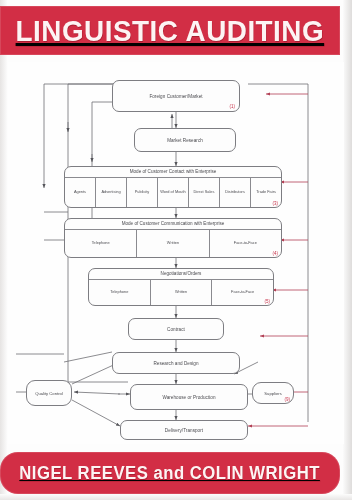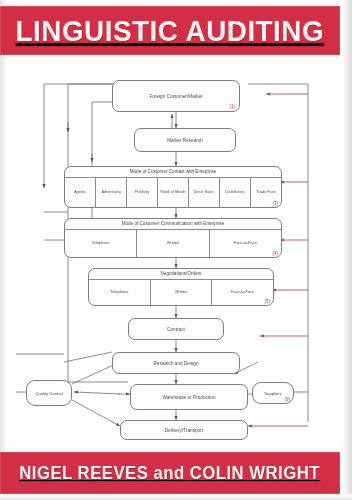--- a/index.html
+++ b/index.html
@@ -55,20 +55,21 @@
     box-shadow: inset 0 0 0 1px rgba(255,255,255,0.12);
     text-decoration: underline;
   }
   .banner-title {
     top: 6px;
     height: 49px;
   }
   .banner-authors {
     top: 452px;
     height: 42px;
+    border-radius: 18px;
   }
   .banner-text {
     color: #fdf4f4;
     font-weight: bold;
     font-family: "Liberation Sans", sans-serif;
     letter-spacing: 0.5px;
     text-align: center;
     white-space: nowrap;
     text-shadow: 0.5px 0.5px 0 rgba(120,10,25,0.45);
     transform: scaleX(0.93);

